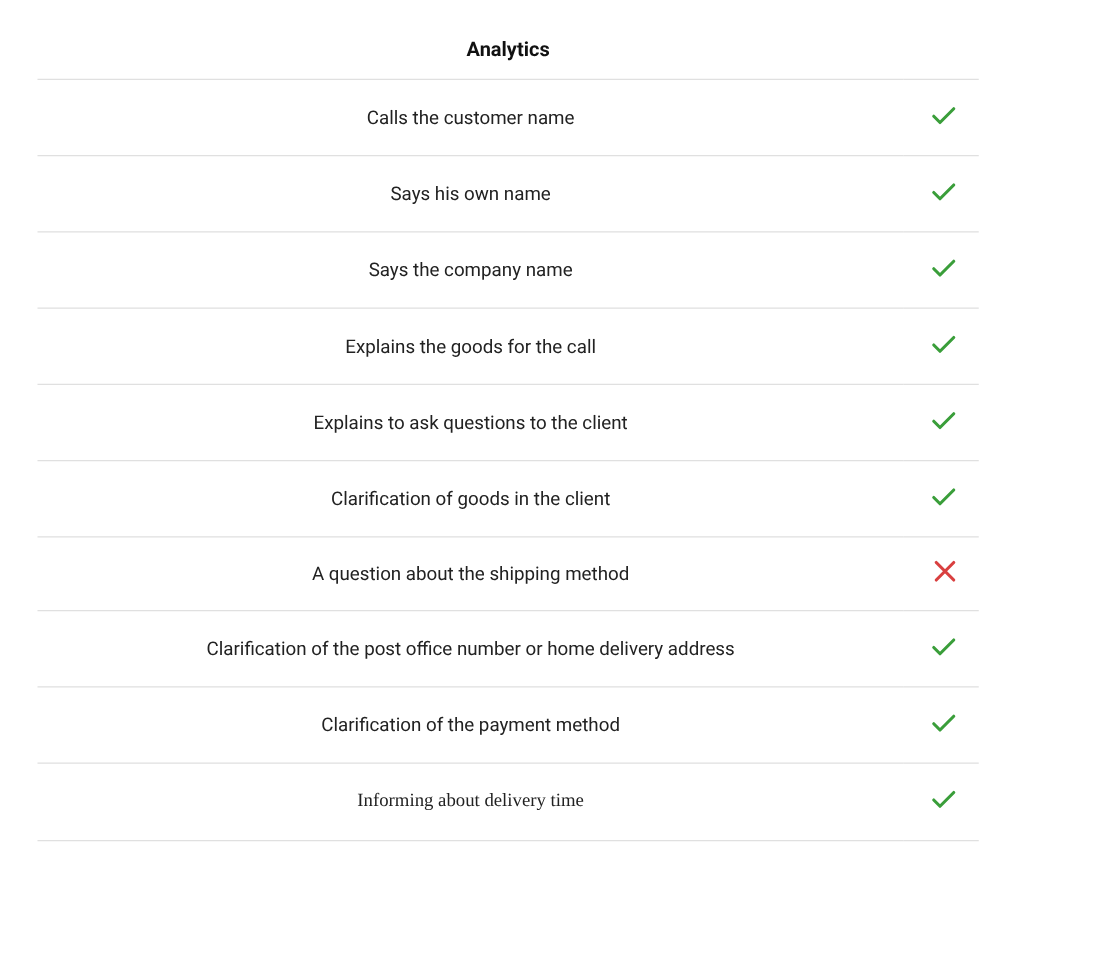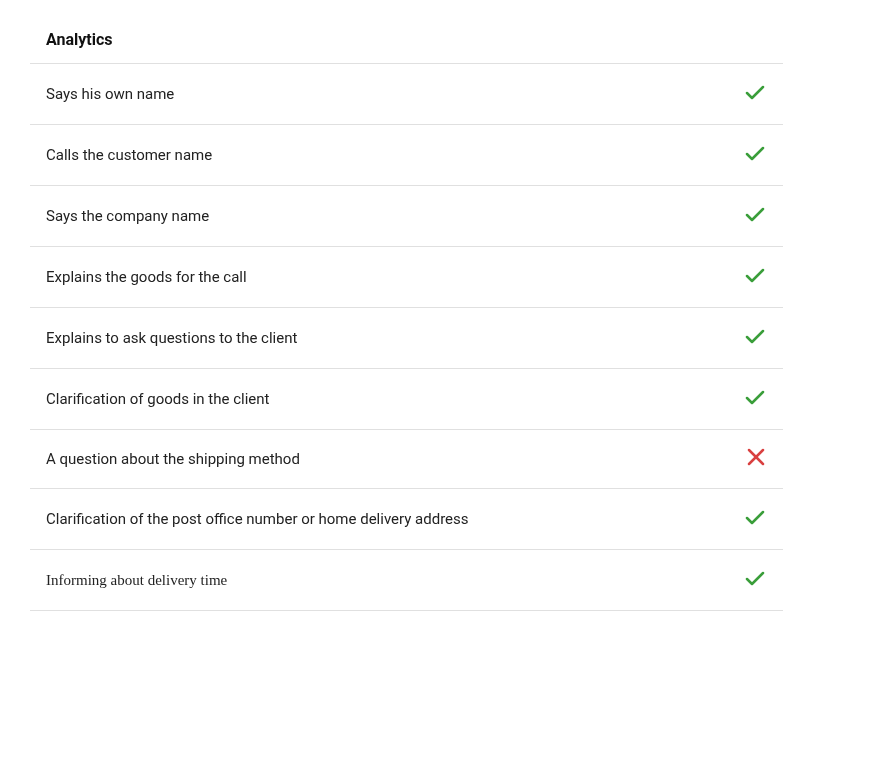--- a/index.html
+++ b/index.html
@@ -13,20 +13,21 @@
       background: #ffffff;
       color: #222222;
       font-size: 15px;
     }
 
     .container {
       width: 813px;
       min-height: 766px;
       background: #ffffff;
       padding: 20px 30px;
+      text-align: center;
     }
 
     .section-title {
       font-weight: 700;
       font-size: 16px;
       padding: 10px 16px 14px 16px;
       color: #111111;
     }
 
     .analytics-table {
@@ -79,27 +80,27 @@
     }
   </style>
 </head>
 <body>
 
 <div class="container">
   <div class="section-title">Analytics</div>
   <table class="analytics-table">
     <tbody id="table-body">
     <tr>
-          <td class="label-cell">Says his own name</td>
+          <td class="label-cell">Calls the customer name</td>
           <td class="icon-cell"><svg class="svg-check" viewBox="0 0 24 24">
               <polyline points="4,13 9,18 20,7"></polyline>
             </svg></td>
         </tr>
         <tr>
-          <td class="label-cell">Calls the customer name</td>
+          <td class="label-cell">Says his own name</td>
           <td class="icon-cell"><svg class="svg-check" viewBox="0 0 24 24">
               <polyline points="4,13 9,18 20,7"></polyline>
             </svg></td>
         </tr>
         <tr>
           <td class="label-cell">Says the company name</td>
           <td class="icon-cell"><svg class="svg-check" viewBox="0 0 24 24">
               <polyline points="4,13 9,18 20,7"></polyline>
             </svg></td>
         </tr>
@@ -128,20 +129,26 @@
               <line x1="18" y1="4" x2="4" y2="18"></line>
             </svg></td>
         </tr>
         <tr>
           <td class="label-cell">Clarification of the post office number or home delivery address</td>
           <td class="icon-cell"><svg class="svg-check" viewBox="0 0 24 24">
               <polyline points="4,13 9,18 20,7"></polyline>
             </svg></td>
         </tr>
         <tr>
+          <td class="label-cell">Clarification of the payment method</td>
+          <td class="icon-cell"><svg class="svg-check" viewBox="0 0 24 24">
+              <polyline points="4,13 9,18 20,7"></polyline>
+            </svg></td>
+        </tr>
+        <tr>
           <td class="label-cell">Informing about delivery time</td>
           <td class="icon-cell"><svg class="svg-check" viewBox="0 0 24 24">
               <polyline points="4,13 9,18 20,7"></polyline>
             </svg></td>
         </tr>
       </tbody>
   </table>
 </div>
 
 </body></html>

